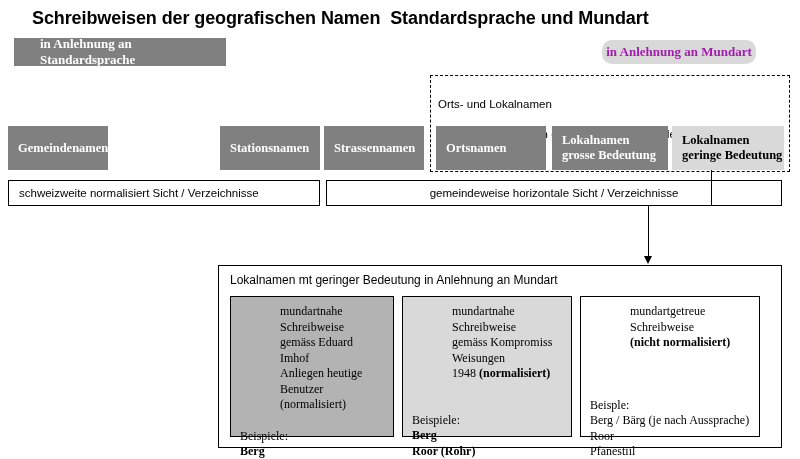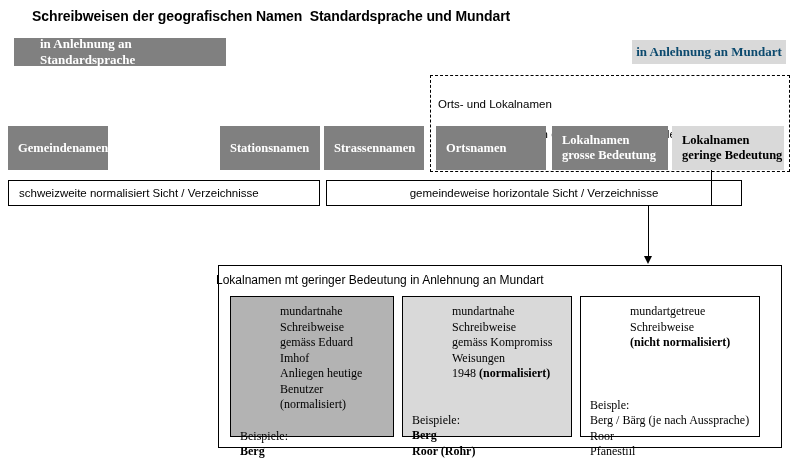--- a/index.html
+++ b/index.html
@@ -17,21 +17,21 @@
     background: #ffffff;
     overflow: hidden;
   }
   .abs { position: absolute; box-sizing: border-box; }
 
   
   #title {
     left: 32px;
     top: 8px;
     font-family: "Liberation Sans", sans-serif;
-    font-size: 14px;
+    font-size: 18px;
     font-weight: bold;
     color: #000000;
     letter-spacing: -0.1px;
     white-space: pre;
   }
 
   
   .banner {
     font-family: "Liberation Serif", serif;
     font-weight: bold;
@@ -42,27 +42,28 @@
   #banner-standard {
     left: 14px;
     top: 38px;
     width: 212px;
     height: 28px;
     background: #808080;
     color: #ffffff;
     padding-left: 26px;
   }
   #banner-mundart {
-    left: 632px;
+    left: 602px;
     top: 40px;
     width: 154px;
     height: 24px;
     background: #d9d9d9;
-    color: #0c4a6e;
+    color: #a21caf;
     justify-content: center;
+    border-radius: 10px;
   }
 
   
   #dashed-box {
     left: 430px;
     top: 75px;
     width: 360px;
     height: 97px;
     border: 1px dashed #000000;
     background: transparent;
@@ -100,21 +101,21 @@
     height: 26px;
     border: 1px solid #000000;
     background: #ffffff;
     font-family: "Liberation Sans", sans-serif;
     font-size: 11.5px;
     color: #000000;
     display: flex;
     align-items: center;
   }
   #viewbar-left { left: 8px; width: 312px; padding-left: 10px; }
-  #viewbar-right { left: 326px; width: 416px; justify-content: center; }
+  #viewbar-right { left: 326px; width: 456px; justify-content: center; }
 
   
   .line { background: #000000; }
   .vline { width: 1px; }
   .hline { height: 1px; }
   .arrowhead {
     width: 0; height: 0;
     border-left: 4px solid transparent;
     border-right: 4px solid transparent;
     border-top: 8px solid #000000;
@@ -123,21 +124,21 @@
   
   #detail-panel {
     left: 218px;
     top: 265px;
     width: 564px;
     height: 183px;
     border: 1px solid #000000;
     background: #ffffff;
   }
   #detail-title {
-    left: 216px;
+    left: 230px;
     top: 273px;
     font-family: "Liberation Sans", sans-serif;
     font-size: 12px;
     color: #000000;
   }
   .detailbox {
     top: 296px;
     height: 141px;
     border: 1px solid #000000;
     font-family: "Liberation Serif", serif;

